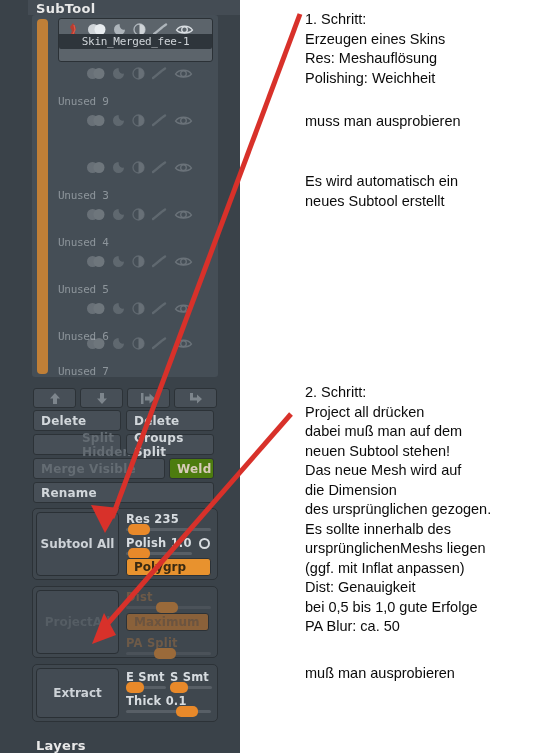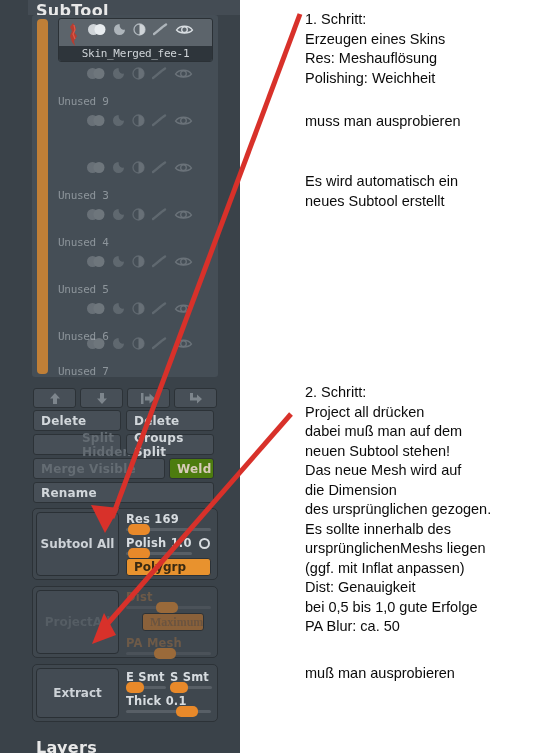--- a/index.html
+++ b/index.html
@@ -19,21 +19,21 @@
     left: 0; top: 0;
     width: 240px;
     height: 753px;
     background: #3a4249;
   }
 
   .panel-title {
     position: absolute;
     left: 36px;
     color: #e8e8e8;
-    font-size: 16px;
+    font-size: 13px;
     font-weight: bold;
     letter-spacing: 0.3px;
     font-family: "DejaVu Sans", sans-serif;
   }
   #subtool-title { top: 1px; }
   #layers-title  { top: 738px; }
 
   .title-bar-bg {
     position: absolute;
     left: 28px; top: 0;
@@ -77,21 +77,21 @@
     bottom: 2px;
     text-align: center;
     font-size: 11px;
     font-family: "DejaVu Sans Mono", monospace;
     color: #8d959b;
     letter-spacing: -0.3px;
   }
   .subtool-slot.active .slot-label {
     background: #2e353b;
     color: #cfd4d8;
-    bottom: 0;
+    bottom: 12px;
     padding: 1px 17px;
     border-radius: 0 0 2px 2px;
   }
 
   .slot-thumb {
     position: absolute;
     left: 4px; top: 3px;
     width: 22px; height: 26px;
   }
   .slot-icons {
@@ -467,21 +467,21 @@
   <div class="btn pad dim" style="left:33px; top:458px; width:132px; height:21px;">Merge Visible</div>
   <div class="btn pad orange" style="left:169px; top:458px; width:45px; height:21px;">Weld</div>
 
   <div class="btn pad" style="left:33px; top:482px; width:181px; height:21px;">Rename</div>
 
   <div class="group-box" style="top:508px; height:72px;"></div>
 
   <div class="big-btn" style="left:36px; top:512px; width:83px; height:64px;">Subtool  All</div>
 
   <div class="slider" style="left:126px; top:512px; width:85px;">
-    <div class="slider-label">Res 169</div>
+    <div class="slider-label">Res 235</div>
     <div class="slider-track">
       <div class="slider-knob" style="left:2px;"></div>
     </div>
   </div>
 
   <div class="slider" style="left:126px; top:536px; width:66px;">
     <div class="slider-label">Polish 1.0</div>
     <div class="slider-track">
       <div class="slider-knob" style="left:2px;"></div>
     </div>
@@ -494,24 +494,24 @@
 
   <div class="big-btn dim" style="left:36px; top:590px; width:83px; height:64px;">ProjectAll</div>
 
   <div class="slider" style="left:126px; top:590px; width:85px;">
     <div class="slider-label dim">Dist</div>
     <div class="slider-track dim">
       <div class="slider-knob dim" style="left:30px;"></div>
     </div>
   </div>
 
-  <div class="orange-bar dim" style="left:142px; top:613px; width:62px; height:18px;font-family:Liberation Serif, serif;">Maximum</div>
+  <div class="orange-bar dim" style="left:126px; top:613px; width:83px; height:18px;">Maximum</div>
 
   <div class="slider" style="left:126px; top:636px; width:85px;">
-    <div class="slider-label dim">PA Mesh</div>
+    <div class="slider-label dim">PA Split</div>
     <div class="slider-track dim">
       <div class="slider-knob dim" style="left:28px;"></div>
     </div>
   </div>
 
   <div class="group-box" style="top:664px; height:58px;"></div>
 
   <div class="big-btn" style="left:36px; top:668px; width:83px; height:50px;">Extract</div>
 
   <div class="slider" style="left:126px; top:670px; width:40px;">

